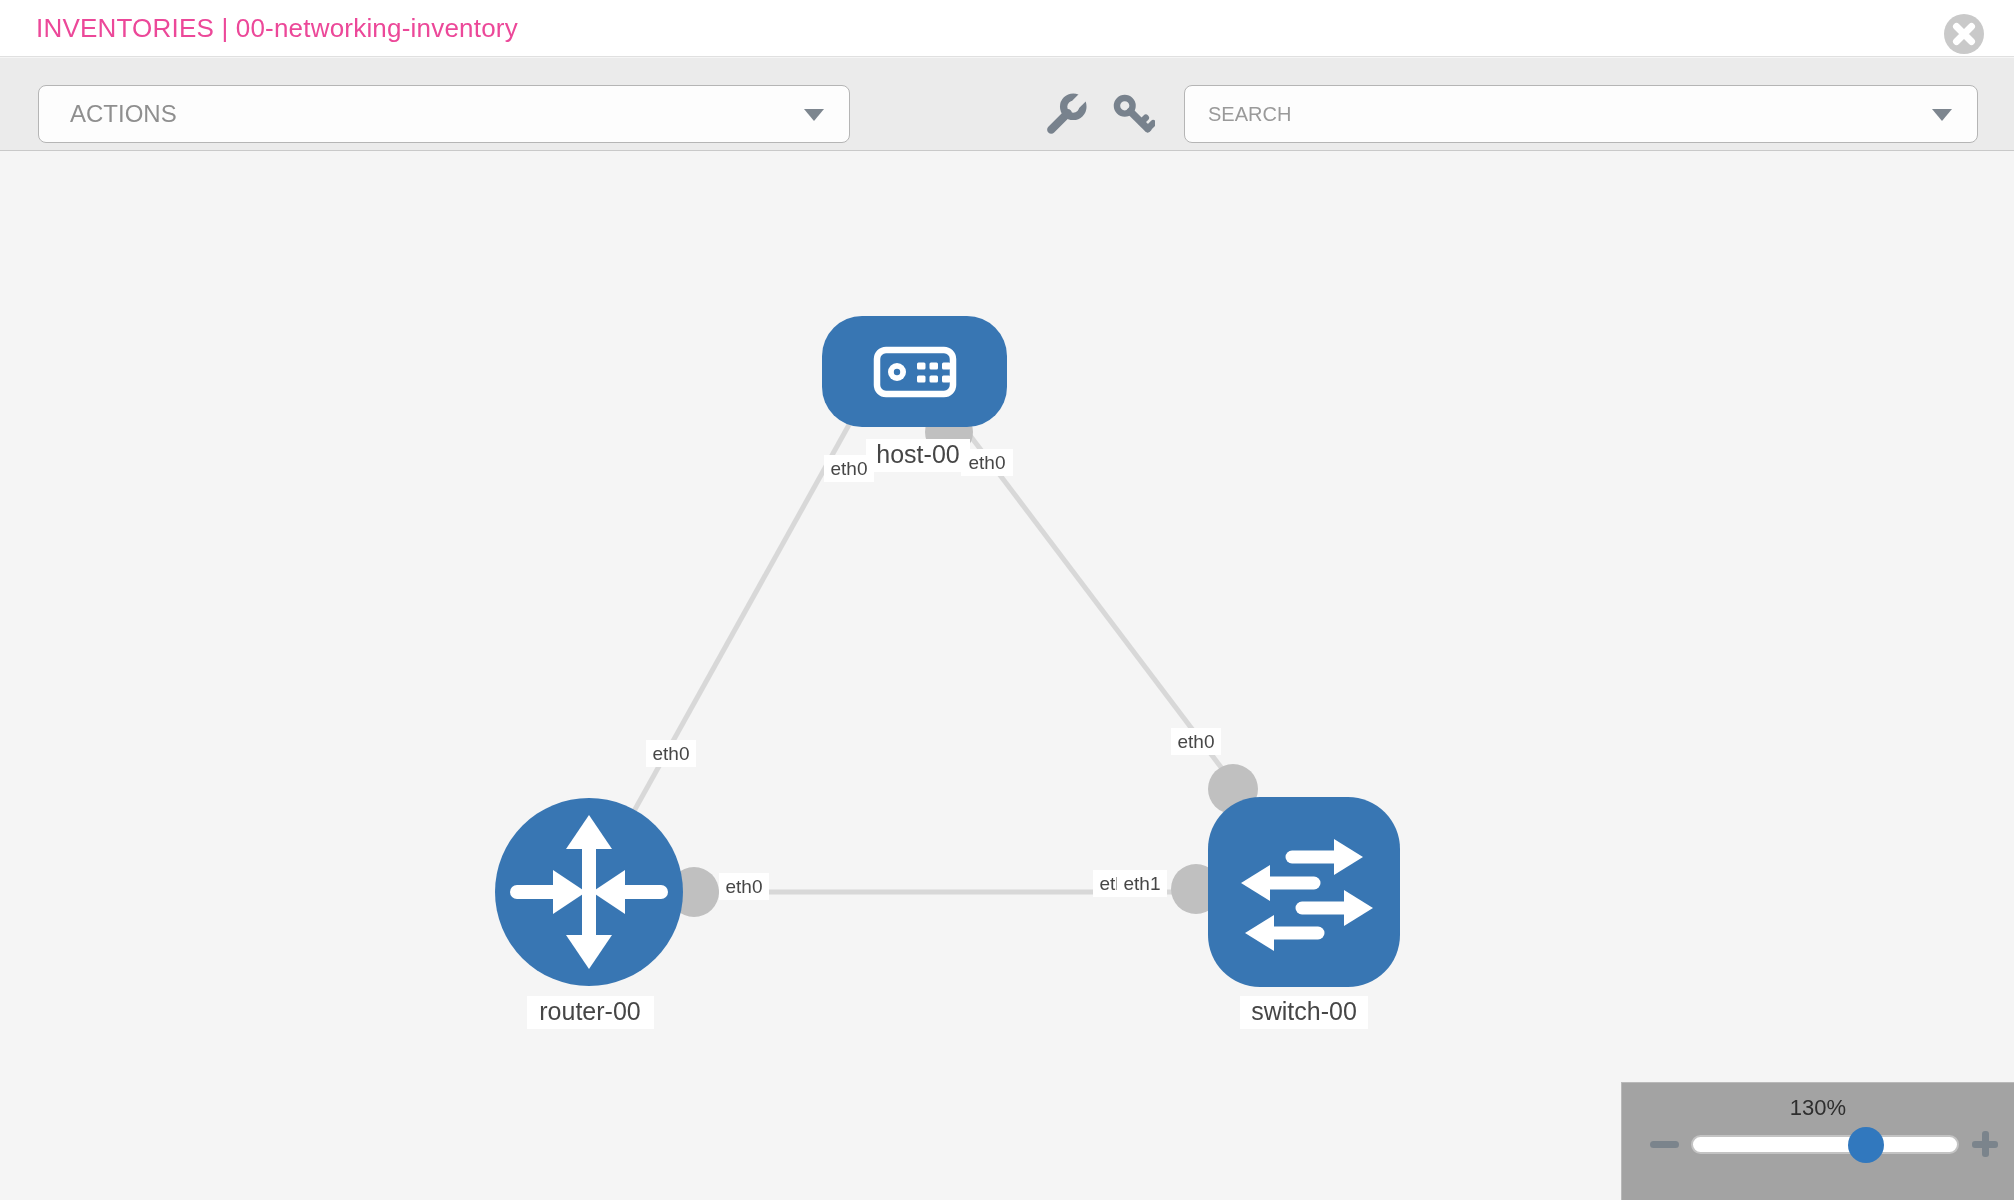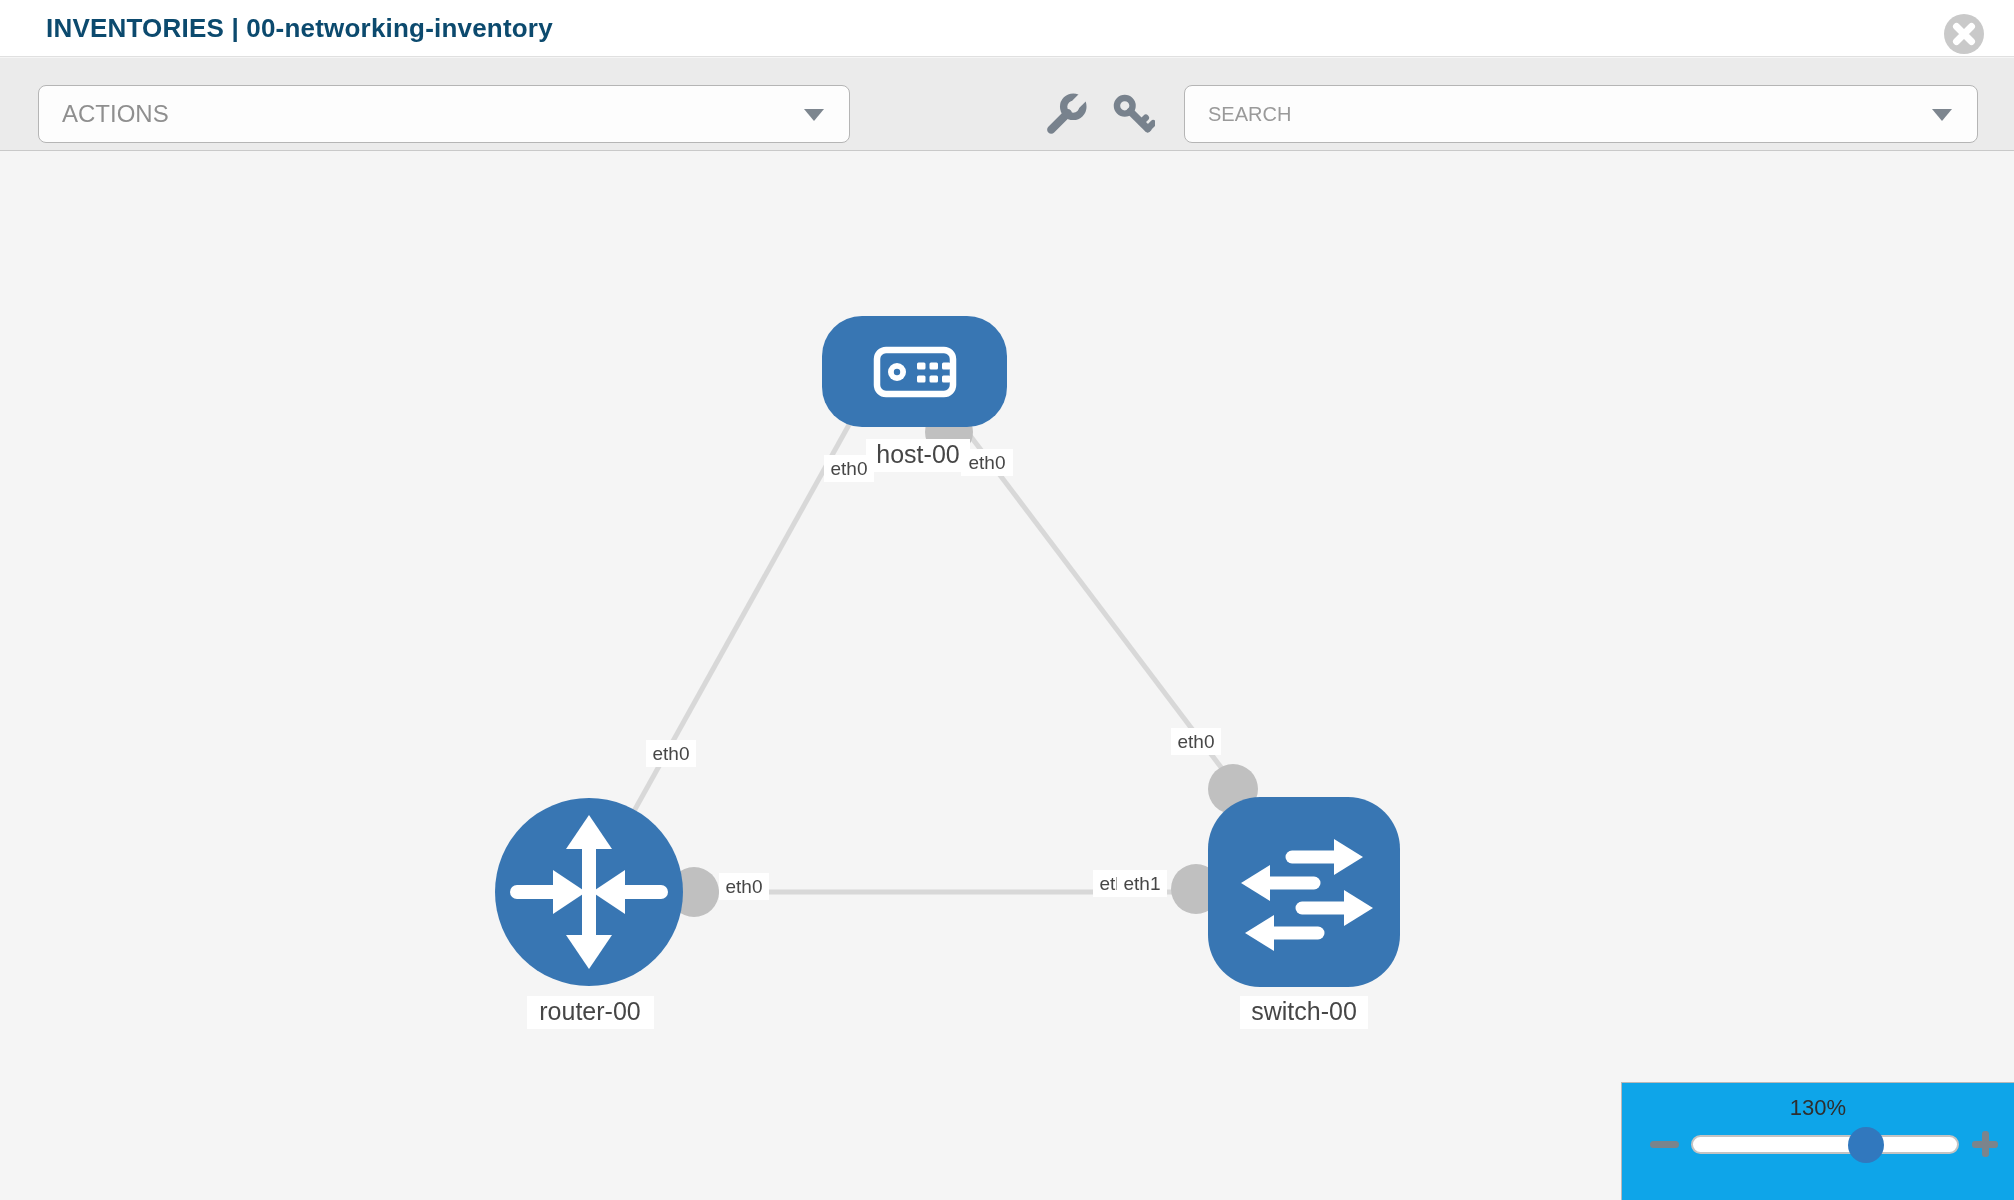--- a/index.html
+++ b/index.html
@@ -8,34 +8,34 @@
     position:relative; overflow:hidden;
     background:#f5f5f5;
     font-family:"Liberation Sans","DejaVu Sans",sans-serif;
   }
   
   .header {
     position:absolute; top:0; left:0; width:2014px; height:57px;
     background:#ffffff; border-bottom:1px solid #e0e0e0;
   }
   .page-title {
-    position:absolute; left:46px; top:50%; transform:translateY(-50%);
-    font-size:26px; font-weight:bold; color:#0c4a6e; letter-spacing:.2px;
+    position:absolute; left:36px; top:50%; transform:translateY(-50%);
+    font-size:26px; font-weight:normal; color:#ec4899; letter-spacing:.2px;
   }
   .close-btn { position:absolute; right:29px; top:13px; width:42px; height:42px; cursor:pointer; }
   
   .toolbar {
     position:absolute; top:58px; left:0; width:2014px; height:93px;
     background:#ebebeb; border-bottom:1px solid #c9c9c9;
   }
   .control {
     position:absolute; top:27px; height:58px;
     background:#fdfdfd; border:1px solid #b5b5b5; border-radius:8px;
   }
-  .control--actions { left:38px;  width:812px; }
+  .control--actions { left:38px;  width:812px;padding-left:8px; }
   .control--search  { left:1184px; width:794px; }
   .control-label {
     display:block; line-height:56px; padding-left:23px;
     font-size:24px; color:#8f8f8f;
   }
   .search-input {
     width:92%; height:100%; border:none; outline:none; background:transparent;
     font-family:inherit; font-size:20px; color:#555; padding-left:23px;
   }
   .search-input::placeholder { color:#9a9a9a; opacity:1; }
@@ -47,21 +47,21 @@
   }
   .tool { position:absolute; top:35px; width:44px; height:44px; cursor:pointer; }
   .tool--wrench { left:1043px; }
   .tool--key    { left:1111px; }
   
   .canvas-svg { position:absolute; top:151px; left:0; }
   .chip-text  { fill:#464646; }
   
   .zoom-panel {
     position:absolute; left:1621px; top:1082px; width:394px; height:119px;
-    background:#0ea5e9; border:1px solid #b9b9b9; z-index:5;
+    background:#a3a3a3; border:1px solid #b9b9b9; z-index:5;
   }
   .zoom-level { margin-top:12px; height:26px; text-align:center; font-size:22px; color:#2e2e2e; }
   .zoom-row { position:relative; height:44px; margin-top:6px; }
   .zoom-minus {
     position:absolute; left:28px; top:14px; width:29px; height:7px;
     background:#7b848c; border-radius:3.5px; cursor:pointer;
   }
   .zoom-track {
     position:absolute; left:69px; top:8px; width:268px; height:19px;
     background:#ffffff; border:2px solid #c3c3c3; border-radius:10px; cursor:pointer;

